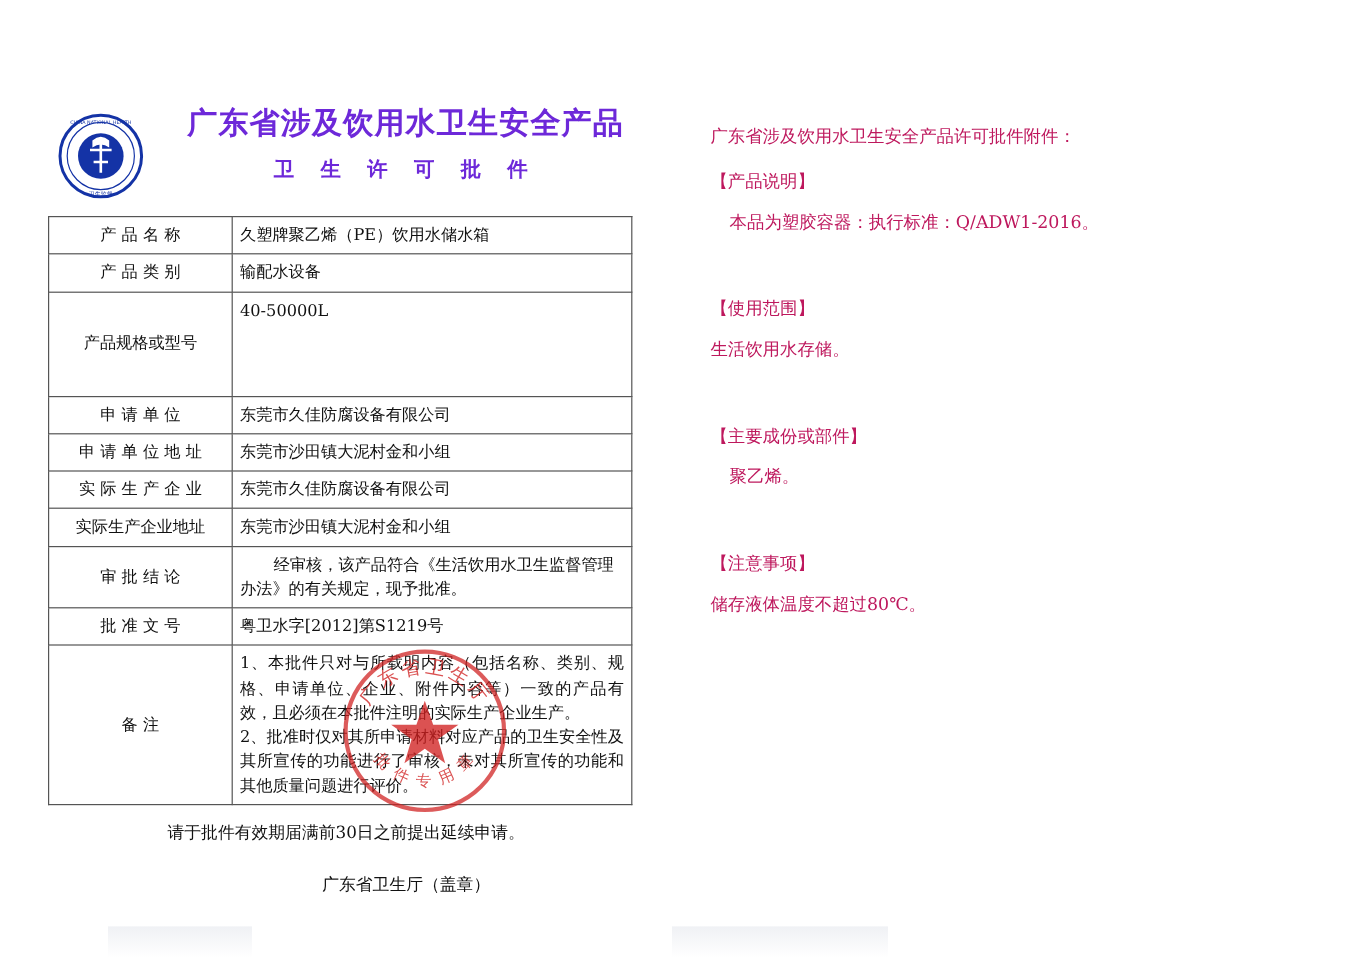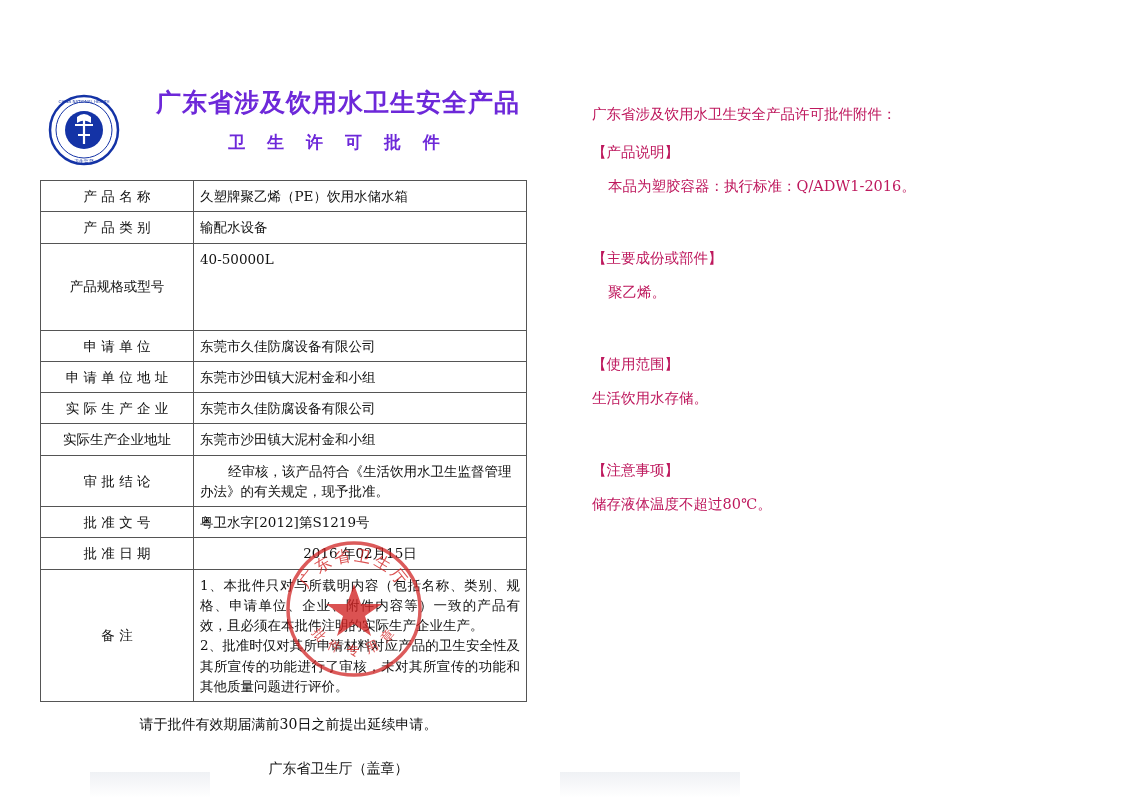--- a/index.html
+++ b/index.html
@@ -221,24 +221,20 @@
     <tr>
       <td class="label">审 批 结 论</td>
       <td class="conclusion">
         <span class="indent">经审核，该产品符合《生活饮用水卫生监督管理办法》的有关规定，现予批准。</span>
       </td>
     </tr>
     <tr>
       <td class="label">批 准 文 号</td>
       <td class="value">粤卫水字[2012]第S1219号</td>
     </tr>
-    <tr>
-      <td class="label">批 准 日 期</td>
-      <td class="value value-center">2016 年02月15日</td>
-    </tr>
     <tr class="remark-row">
       <td class="label">备 注</td>
       <td class="remark" style="white-space: pre-line;">1、本批件只对与所载明内容（包括名称、类别、规格、申请单位、企业、附件内容等）一致的产品有效，且必须在本批件注明的实际生产企业生产。
 2、批准时仅对其所申请材料对应产品的卫生安全性及其所宣传的功能进行了审核，未对其所宣传的功能和其他质量问题进行评价。</td>
     </tr>
   </tbody>
     </table>
 
   <div class="cert-footer">
     <div class="footer-note">请于批件有效期届满前30日之前提出延续申请。</div>
@@ -263,29 +259,29 @@
 
 <div class="right">
   <div class="r-line r-head">广东省涉及饮用水卫生安全产品许可批件附件：</div>
 
   <div class="blk">
     <div class="r-line sect-title">【产品说明】</div>
     <div class="r-line sect-body">本品为塑胶容器：执行标准：Q/ADW1-2016。</div>
   </div>
 
   <div class="blk">
+    <div class="r-line sect-title">【使用范围】</div>
+    <div class="r-line sect-body noindent">生活饮用水存储。</div>
+  </div>
+
+  <div class="blk">
     <div class="r-line sect-title">【主要成份或部件】</div>
     <div class="r-line sect-body">聚乙烯。</div>
   </div>
 
   <div class="blk">
-    <div class="r-line sect-title">【使用范围】</div>
-    <div class="r-line sect-body noindent">生活饮用水存储。</div>
-  </div>
-
-  <div class="blk">
     <div class="r-line sect-title">【注意事项】</div>
     <div class="r-line sect-body noindent">储存液体温度不超过80℃。</div>
   </div>
 </div>
 
 <div class="artifact" style="left:90px; width:120px;"></div>
 <div class="artifact" style="left:560px; width:180px;"></div>
 
 </body></html>

